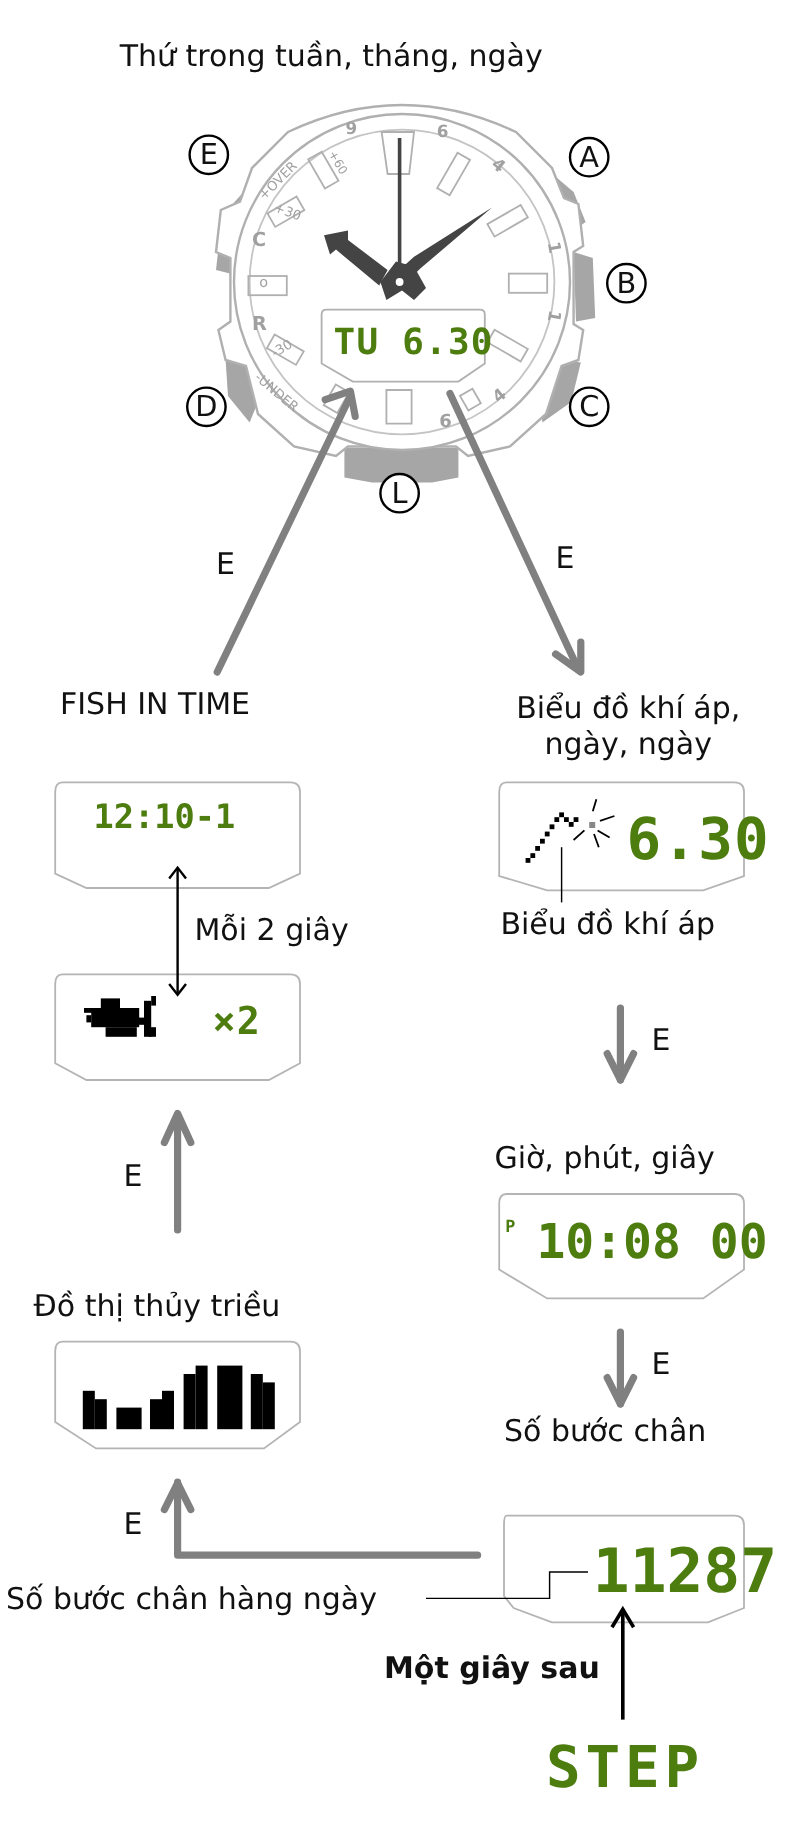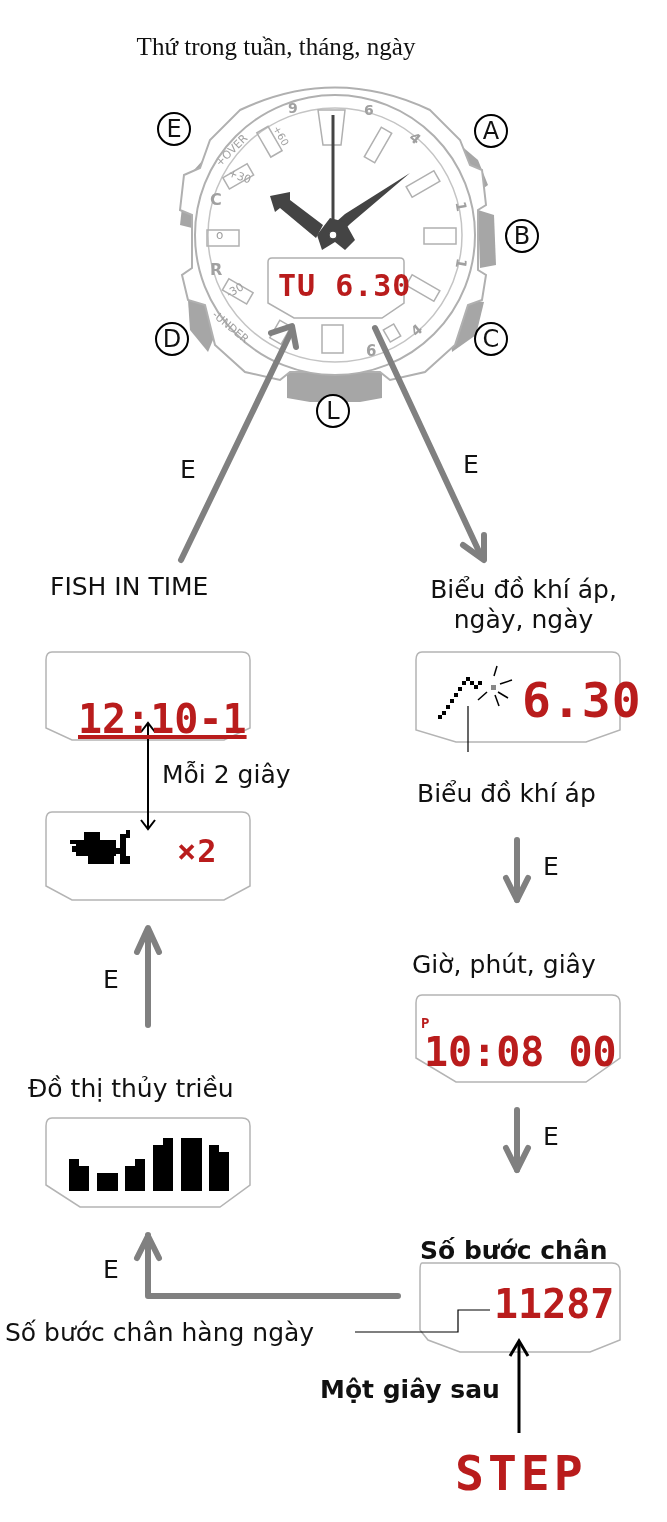--- a/index.html
+++ b/index.html
@@ -1,26 +1,26 @@
 <!DOCTYPE html>
 <html><head>
 <meta charset="utf-8">
 <style>
   html, body { margin:0; padding:0; background:#ffffff; }
   body { width:667px; height:1522px; position:relative; overflow:hidden;
          font-family:"DejaVu Sans", sans-serif; color:#111; }
   .lbl { position:absolute; font-size:25px; white-space:nowrap; line-height:1.2; }
   .c { text-align:center; }
   svg { position:absolute; left:0; top:0; }
-  .lcd { position:absolute; font-family:"DejaVu Sans Mono", monospace; font-weight:bold; color:#b91c1c; letter-spacing:1px; }
+  .lcd { position:absolute; font-family:"DejaVu Sans Mono", monospace; font-weight:bold; color:#4d7c0f; letter-spacing:1px; }
 </style>
 </head>
 <body>
 
-<div class="lbl c" style="left:0;width:552px;top:32px;font-family:Liberation Serif, serif;">Thứ trong tuần, tháng, ngày</div>
+<div class="lbl c" style="left:0;width:552px;top:32px;">Thứ trong tuần, tháng, ngày</div>
 
 <svg width="667" height="1522" viewBox="0 0 667 1522">
   <defs>
     <marker id="gh" viewBox="0 0 10 10" refX="5" refY="5" markerWidth="4" markerHeight="4" orient="auto-start-reverse">
       <path d="M1,1 L5,5 L1,9" fill="none" stroke="#808080" stroke-width="2" stroke-linecap="round"></path>
     </marker>
   </defs>
 
   <g>
 
@@ -167,32 +167,32 @@
 <div class="lcd" style="left:278px;top:268px;font-size:30px;">TU 6.30</div>
 
 <div class="lbl" style="left:180px;top:455px;">E</div>
 <div class="lbl" style="left:463px;top:450px;">E</div>
 <div class="lbl" style="left:543px;top:852px;">E</div>
 <div class="lbl" style="left:543px;top:1122px;">E</div>
 <div class="lbl" style="left:103px;top:1255px;">E</div>
 <div class="lbl" style="left:103px;top:965px;">E</div>
 
 <div class="lbl" style="left:50px;top:572px;">FISH IN TIME</div>
-<div class="lcd" style="left:78px;top:696px;font-size:40px;letter-spacing:0;text-decoration:underline;">12:10-1</div>
+<div class="lcd" style="left:78px;top:664px;font-size:28px;letter-spacing:0;">12:10-1</div>
 <div class="lbl" style="left:162px;top:760px;">Mỗi 2 giây</div>
 <div class="lcd" style="left:177px;top:832px;font-size:32px;">×2</div>
 
 <div class="lbl c" style="left:380px;top:575px;width:287px;">Biểu đồ khí áp,</div>
 <div class="lbl c" style="left:380px;top:605px;width:287px;">ngày, ngày</div>
 <div class="lcd" style="left:522px;top:672px;font-size:48px;">6.30</div>
-<div class="lbl" style="left:417px;top:755px;margin-top:24px;">Biểu đồ khí áp</div>
+<div class="lbl" style="left:417px;top:755px;">Biểu đồ khí áp</div>
 
 <div class="lbl" style="left:412px;top:950px;">Giờ, phút, giây</div>
 <div class="lcd" style="left:421px;top:1015px;font-size:14px;">P</div>
-<div class="lcd" style="left:424px;top:1012px;font-size:40px;letter-spacing:0;margin-top:17px;">10:08 00</div>
+<div class="lcd" style="left:447px;top:1012px;font-size:40px;letter-spacing:0;">10:08 00</div>
 
 <div class="lbl" style="left:28px;top:1074px;">Đồ thị thủy triều</div>
 
-<div class="lbl" style="left:420px;top:1236px;font-weight:bold;">Số bước chân</div>
-<div class="lcd" style="left:494px;top:1281px;font-size:40px;letter-spacing:0;">11287</div>
+<div class="lbl" style="left:420px;top:1178px;">Số bước chân</div>
+<div class="lcd" style="left:494px;top:1281px;font-size:51px;letter-spacing:0;">11287</div>
 <div class="lbl" style="left:5px;top:1318px;">Số bước chân hàng ngày</div>
 <div class="lbl" style="left:320px;top:1375px;font-weight:bold;">Một giây sau</div>
 <div class="lcd" style="left:455px;top:1445px;font-size:48px;letter-spacing:4px;">STEP</div>
 
 </body></html>

